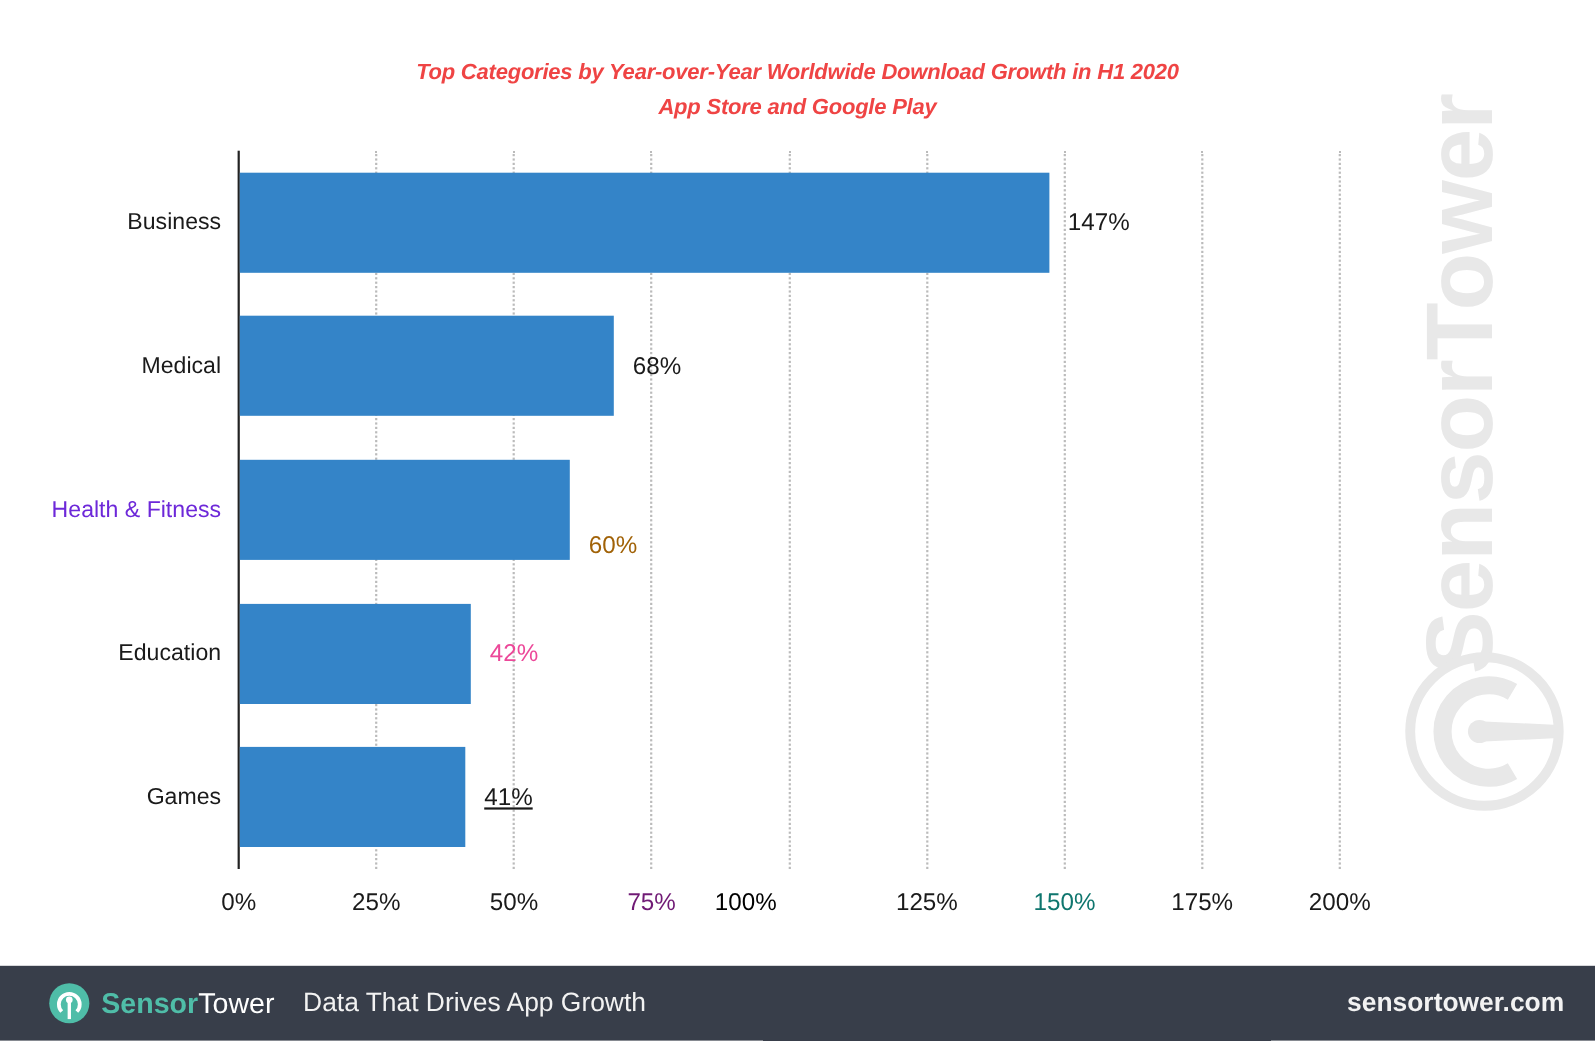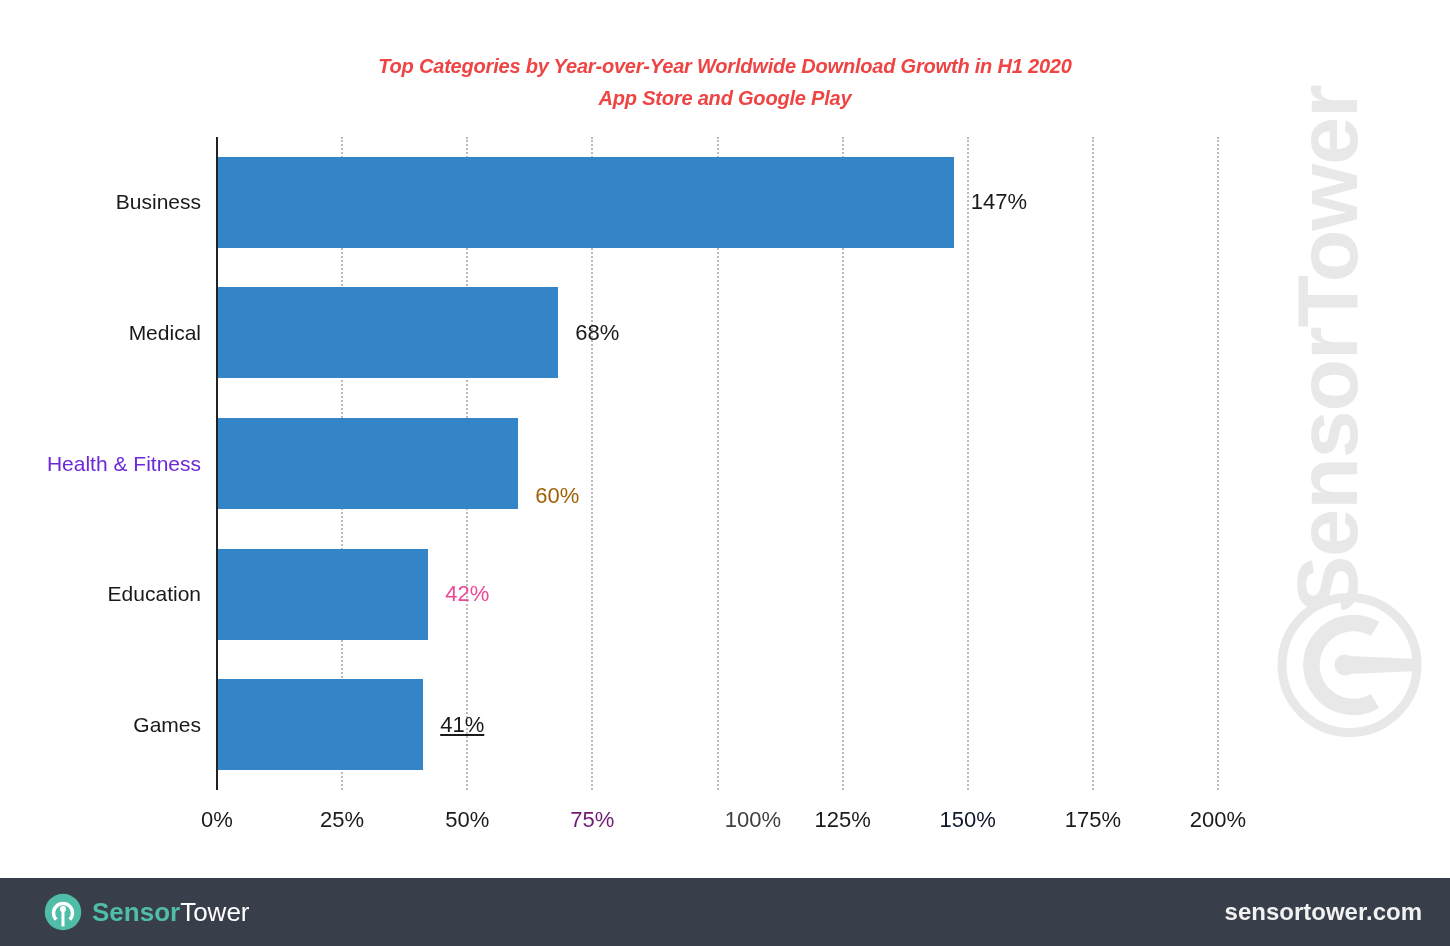--- a/index.html
+++ b/index.html
@@ -234,36 +234,37 @@
         <div class="cat-label" style="right: 1249px; top: 321.9px; color: rgb(26, 26, 26);">Medical</div>
         <div class="cat-label" style="right: 1249px; top: 452.5px; color: #6d28d9;">Health &amp; Fitness</div>
         <div class="cat-label" style="right: 1249px; top: 583.1px; color: rgb(26, 26, 26);">Education</div>
         <div class="cat-label" style="right: 1249px; top: 713.7px; color: rgb(26, 26, 26);">Games</div>
       </div>
     <div id="xticks">
         <div class="xtick" style="left: 157px; color: rgb(26, 26, 26);">0%</div>
         <div class="xtick" style="left: 282.125px; color: rgb(26, 26, 26);">25%</div>
         <div class="xtick" style="left: 407.25px; color: rgb(26, 26, 26);">50%</div>
         <div class="xtick" style="left: 532.375px; color: #701a75;">75%</div>
-        <div class="xtick" style="left: 693px; color: #404040;">100%</div>
+        <div class="xtick" style="left: 618px; color: #000000;">100%</div>
         <div class="xtick" style="left: 782.625px; color: rgb(26, 26, 26);">125%</div>
-        <div class="xtick" style="left: 907.75px; color: #0f172a;">150%</div>
+        <div class="xtick" style="left: 907.75px; color: #0f766e;">150%</div>
         <div class="xtick" style="left: 1032.88px; color: rgb(26, 26, 26);">175%</div>
         <div class="xtick" style="left: 1158px; color: rgb(26, 26, 26);">200%</div>
       </div>
   </div>
 
 </div>
 
 <div id="footer">
   <div id="footer-logo-group">
     <svg id="footer-logo-mark" viewBox="0 0 100 100">
       <circle cx="50" cy="50" r="48" fill="#4fbda8"></circle>
       <path d="M 32 70 A 25 25 0 1 1 68 70" fill="none" stroke="#ffffff" stroke-width="9"></path>
       <rect x="46" y="40" width="8" height="48" fill="#ffffff"></rect>
       <circle cx="50" cy="42" r="8" fill="#ffffff"></circle>
     </svg>
     <div id="footer-brand">
       <span class="brand-a">Sensor</span><span class="brand-b">Tower</span>
     </div>
   </div>
+  <div id="footer-tagline">Data That Drives App Growth</div>
   <div id="footer-url">sensortower.com</div>
 </div>
 
 </body></html>

